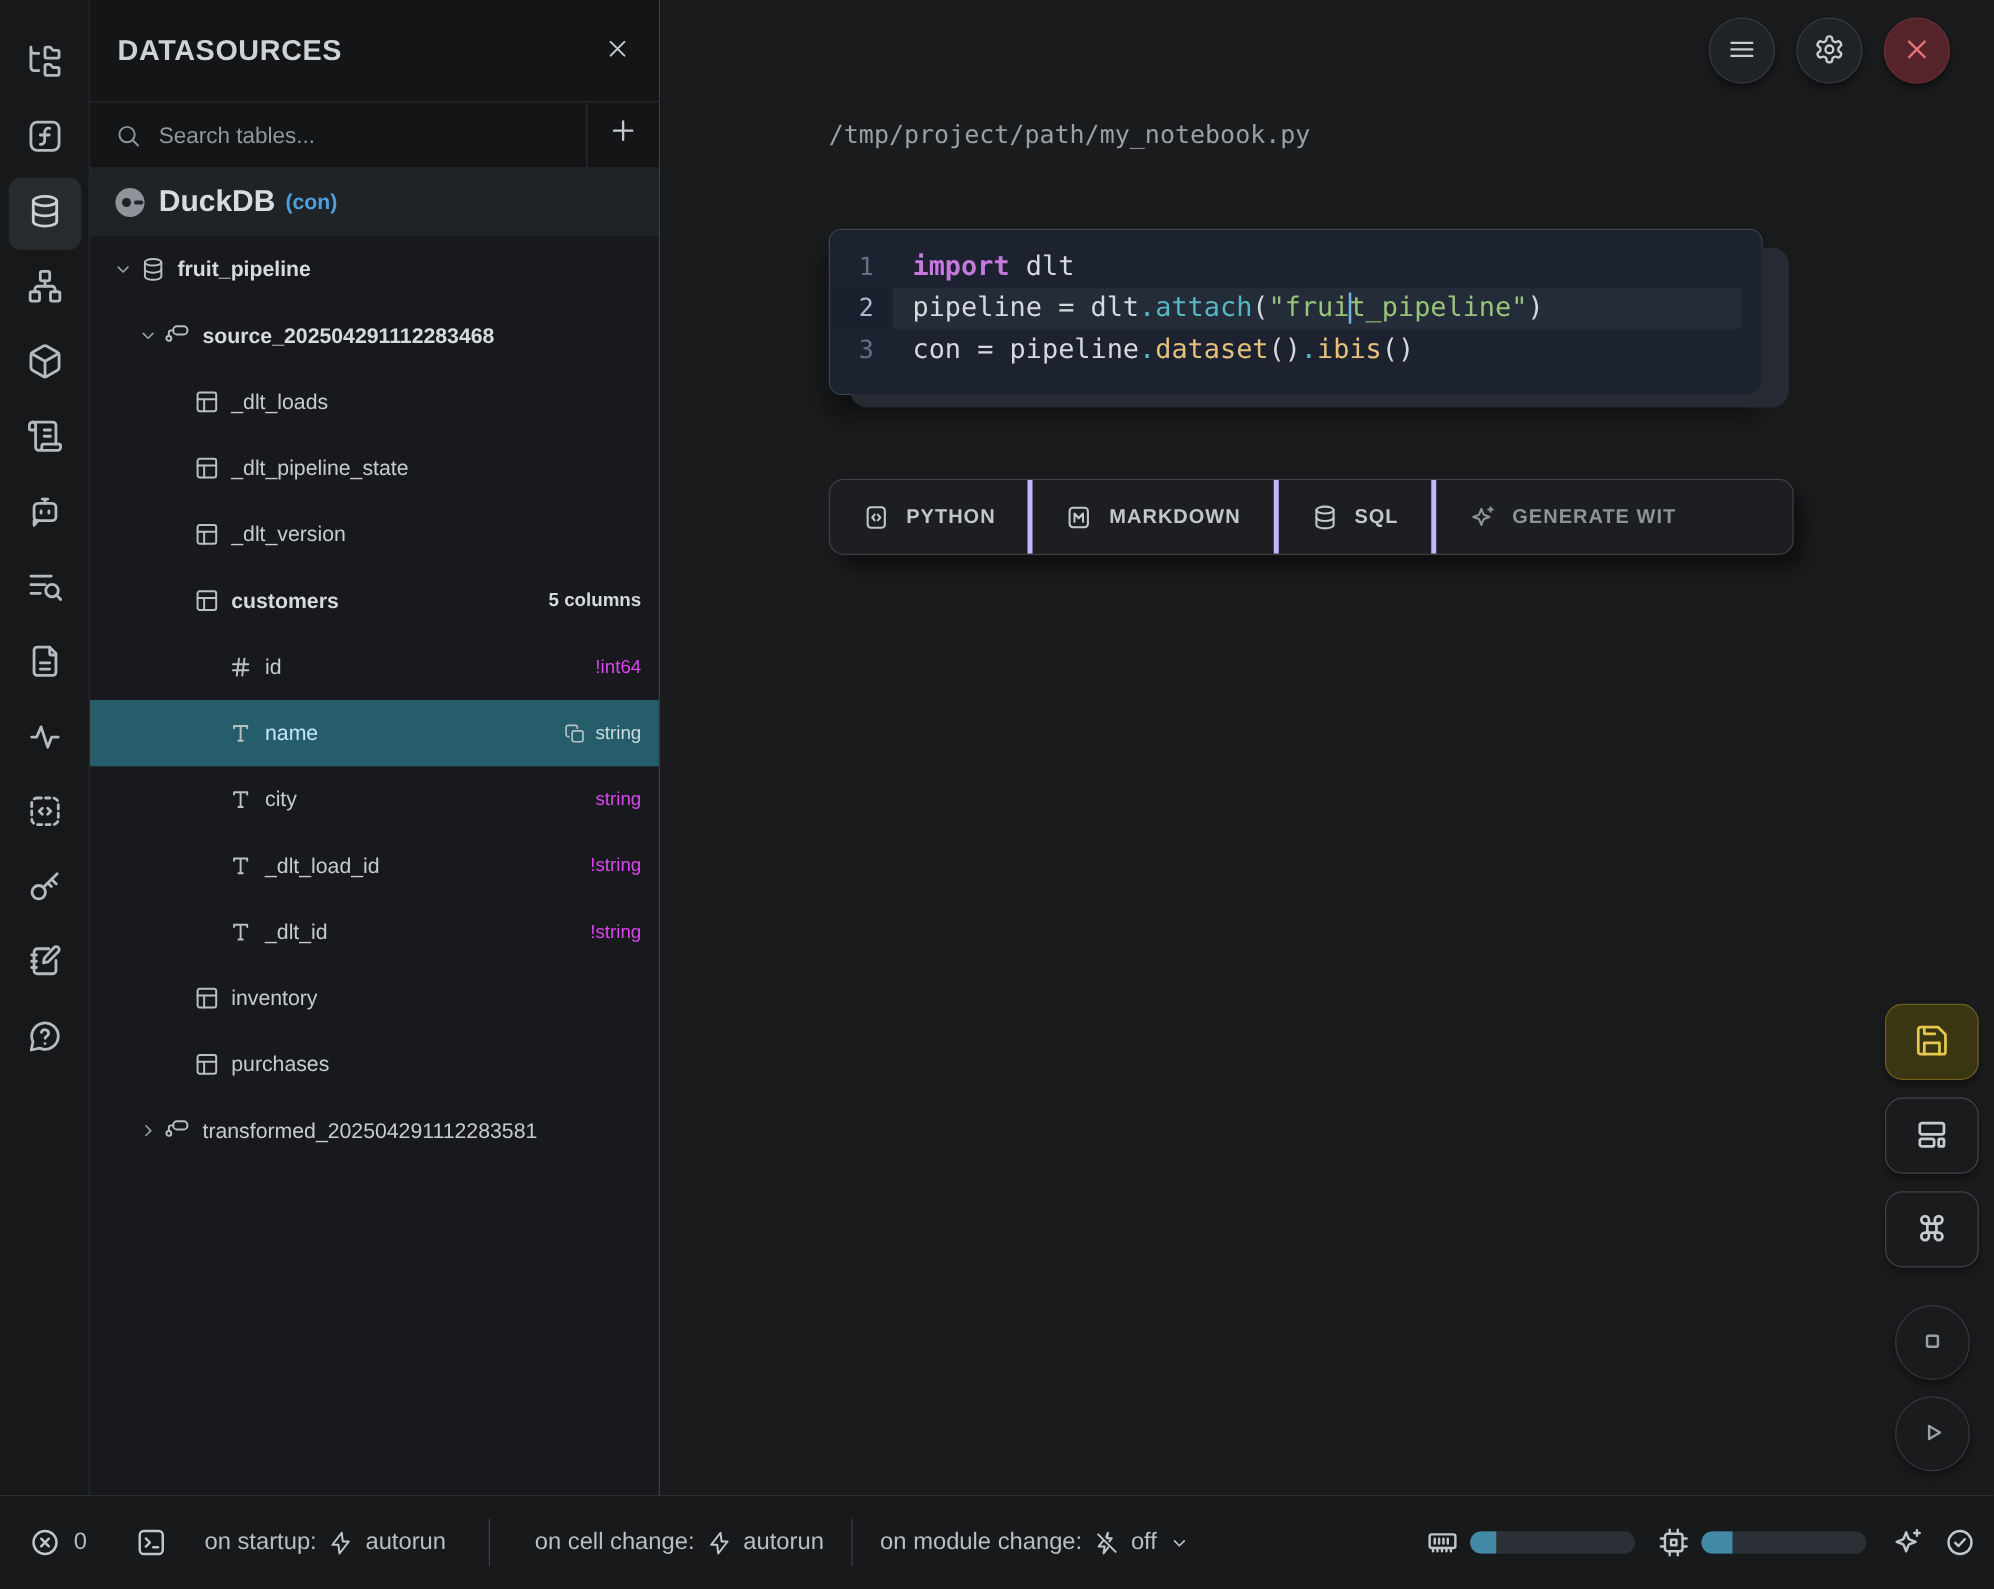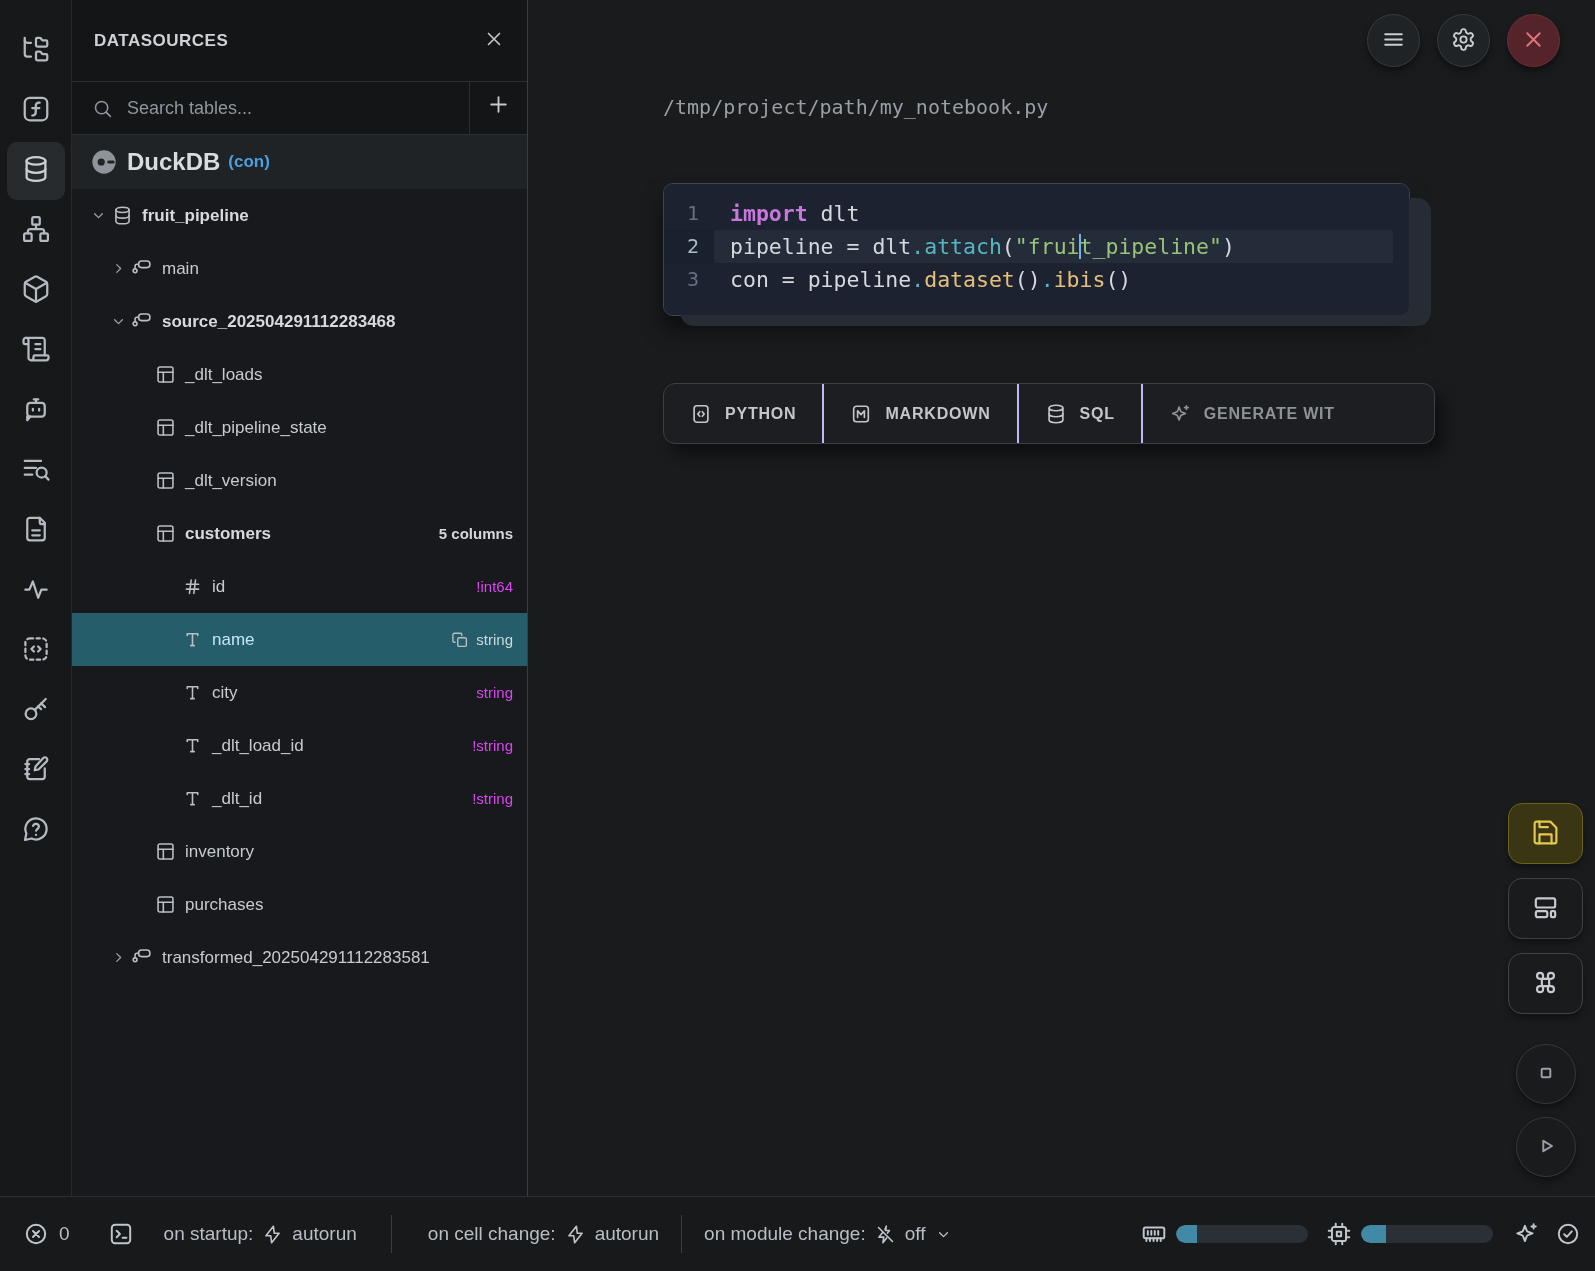--- a/index.html
+++ b/index.html
@@ -25,21 +25,21 @@
   .rail-item svg { width:30px; height:30px; }
   
   .panel {
     position:absolute; left:72px; top:0; width:456px; height:1196px;
     background:#18191c; border-right:1px solid #3a3e43; z-index:4;
   }
   .panel-header {
     height:82px; display:flex; align-items:center; justify-content:space-between;
     padding:0 22px; border-bottom:1px solid #2b2e32; background:#141517;
   }
-  .panel-title { font-size:17px; font-weight:bold; letter-spacing:.5px; color:#ced2d6; }
+  .panel-title { font-size:23px; font-weight:bold; letter-spacing:.5px; color:#ced2d6; }
   .icon-btn { background:none; border:none; color:#c2c7cc; cursor:pointer; display:flex; align-items:center; }
   .icon-btn svg { width:22px; height:22px; }
   .search-row {
     height:53px; display:flex; align-items:center; border-bottom:1px solid #2b2e32; background:#141517;
   }
   .search-ic { margin:0 14px 0 20px; color:#8d949c; display:flex; }
   .search-ic svg { width:21px; height:21px; }
   .search-input {
     flex:1; background:transparent; border:none; outline:none;
     font-size:18px; color:#cfd3d8; font-family:"Liberation Sans",sans-serif; min-width:0;
@@ -116,21 +116,21 @@
   .tok-fn2 { color:#e5c07b; }
   .tok-str { color:#98c379; }
   .tok-cursor { display:inline-block; width:2px; height:25px; background:#6fb3e8; vertical-align:text-bottom; margin:0 -1px; }
   .cell-toolbar {
     position:absolute; left:135px; top:383px; width:772px; height:61px;
     background:#1c1e21; border:1px solid #3c4044; border-radius:12px;
     display:flex; overflow:hidden; box-shadow:8px 10px 14px rgba(0,0,0,.45); z-index:1;
   }
   .ct-btn {
     display:flex; align-items:center; justify-content:flex-start; gap:13px;
-    background:none; border:none; border-right:2px solid #c4b5fd; color:#c3c7cc;
+    background:none; border:none; border-right:4px solid #c4b5fd; color:#c3c7cc;
     font-family:"Liberation Sans",sans-serif; font-size:16px; font-weight:bold; letter-spacing:.8px;
     padding:0 26px; cursor:pointer; white-space:nowrap; flex:none;
   }
   .ct-btn svg { width:22px; height:22px; flex:none; }
   .ct-btn.dim { color:#8e9398; overflow:hidden; width:206px; justify-content:flex-start; border-right:none; }
   
   .action-stack { position:absolute; right:12px; top:803px; display:flex; flex-direction:column; align-items:center; }
   .as-btn {
     width:75px; height:61px; border-radius:14px; background:transparent; border:1.5px solid #3f4347;
     color:#c6cad0; display:flex; align-items:center; justify-content:center; cursor:pointer;
@@ -308,36 +308,20 @@
           </svg>
         </span>
         <span class="tico">
           <svg viewBox="0 0 24 24" fill="none" stroke="currentColor" stroke-width="1.8" stroke-linecap="round" stroke-linejoin="round">
             <ellipse cx="12" cy="5.5" rx="7.5" ry="3"></ellipse>
             <path d="M4.5 5.5v13c0 1.66 3.36 3 7.5 3s7.5-1.34 7.5-3v-13"></path>
             <path d="M4.5 12c0 1.66 3.36 3 7.5 3s7.5-1.34 7.5-3"></path>
           </svg>
         </span>
         <span class="tlabel bold">fruit_pipeline</span>
-        <span class="tspacer"></span>
-      </div>
-      <div class="trow lvl1">
-        <span class="chev">
-          <svg viewBox="0 0 24 24" fill="none" stroke="currentColor" stroke-width="1.8" stroke-linecap="round" stroke-linejoin="round">
-            <path d="M9.5 6.5L15 12l-5.5 5.5"></path>
-          </svg>
-        </span>
-        <span class="tico">
-          <svg viewBox="0 0 24 24" fill="none" stroke="currentColor" stroke-width="1.8" stroke-linecap="round" stroke-linejoin="round">
-            <rect x="7.5" y="3.5" width="13" height="7.5" rx="3.5"></rect>
-            <path d="M7.5 7.2H5.6A2.1 2.1 0 0 0 3.5 9.3v2.4"></path>
-            <circle cx="3.5" cy="14.6" r="2.2"></circle>
-          </svg>
-        </span>
-        <span class="tlabel">main</span>
         <span class="tspacer"></span>
       </div>
       <div class="trow lvl1">
         <span class="chev">
           <svg viewBox="0 0 24 24" fill="none" stroke="currentColor" stroke-width="1.8" stroke-linecap="round" stroke-linejoin="round">
             <path d="M6.5 9.5L12 15l5.5-5.5"></path>
           </svg>
         </span>
         <span class="tico">
           <svg viewBox="0 0 24 24" fill="none" stroke="currentColor" stroke-width="1.8" stroke-linecap="round" stroke-linejoin="round">

